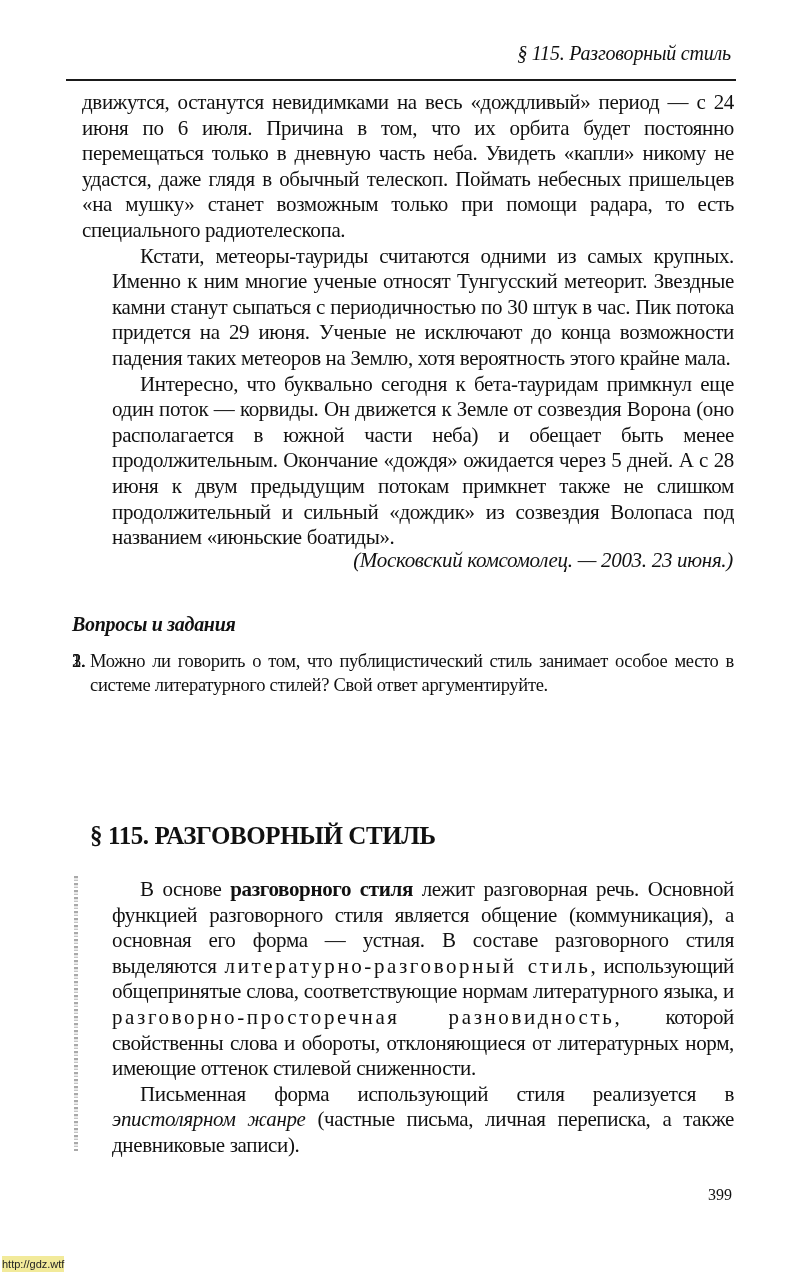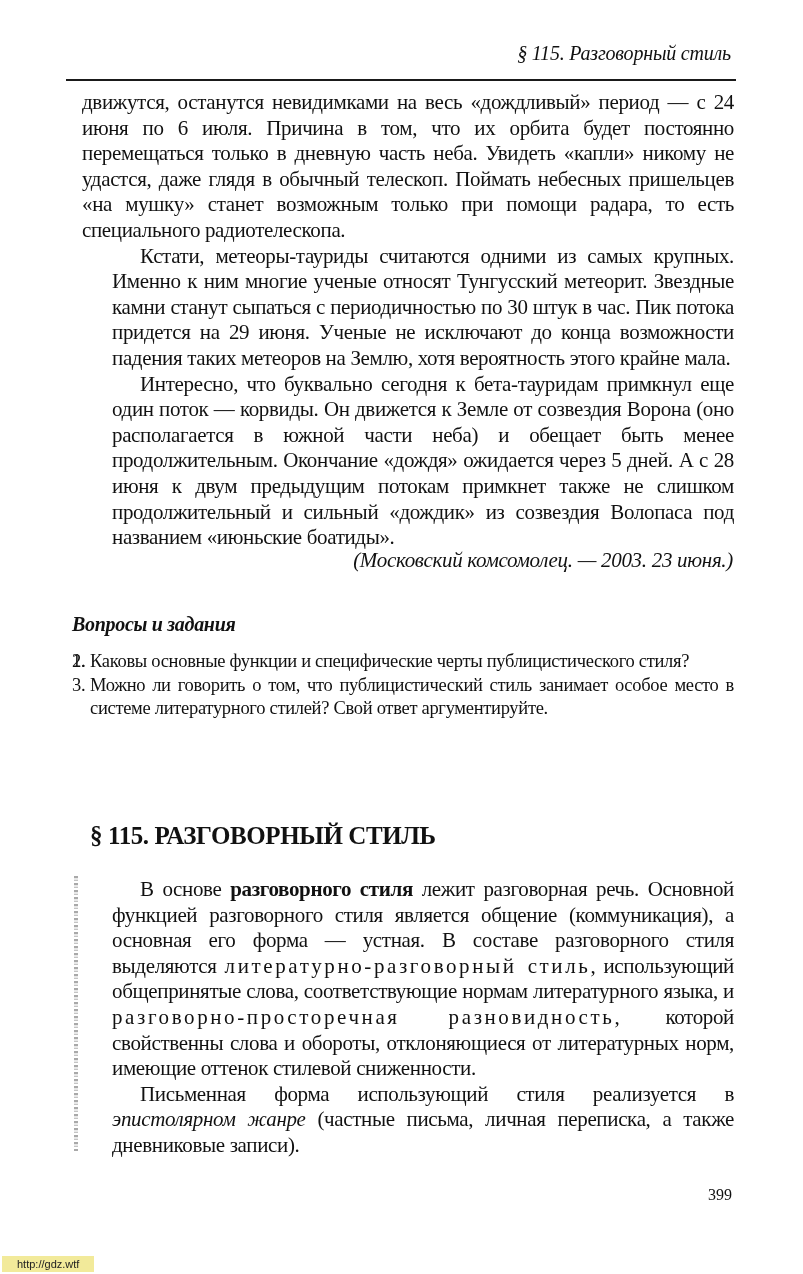--- a/index.html
+++ b/index.html
@@ -128,21 +128,21 @@
       opacity: 0.75;
     }
     .watermark {
       position: absolute;
       left: 2px;
       top: 1256px;
       background: #f2ea9a;
       font-family: "Liberation Sans", sans-serif;
       font-size: 11px;
       color: #222222;
-      padding: 1px 15px;
+      padding: 1px 0;
       line-height: 14px;
     }
   </style>
 </head>
 <body>
 
 <div class="page">
 
   <div class="running-head">§ 115. Разговорный стиль</div>
   <div class="head-rule"></div>
@@ -156,21 +156,20 @@
   <div class="source-line">(Московский комсомолец. — 2003. 23 июня.)</div>
 
   <div class="questions-heading">Вопросы и задания</div>
 
   <ol class="questions">
     <li>
       <span class="q-num">1.</span>
     </li>
     <li>
       <span class="q-num">2.</span>
-      <span>Каковы основные функции и специфические черты публицистического стиля?</span>
     </li>
     <li>
       <span class="q-num">3.</span>
       <span>Можно ли говорить о том, что публицистический стиль занимает особое место в системе литературного стилей? Свой ответ аргументируйте.</span>
     </li>
   </ol>
 
   <div class="section-title">§ 115. РАЗГОВОРНЫЙ СТИЛЬ</div>
 
   <div class="margin-mark"></div>

